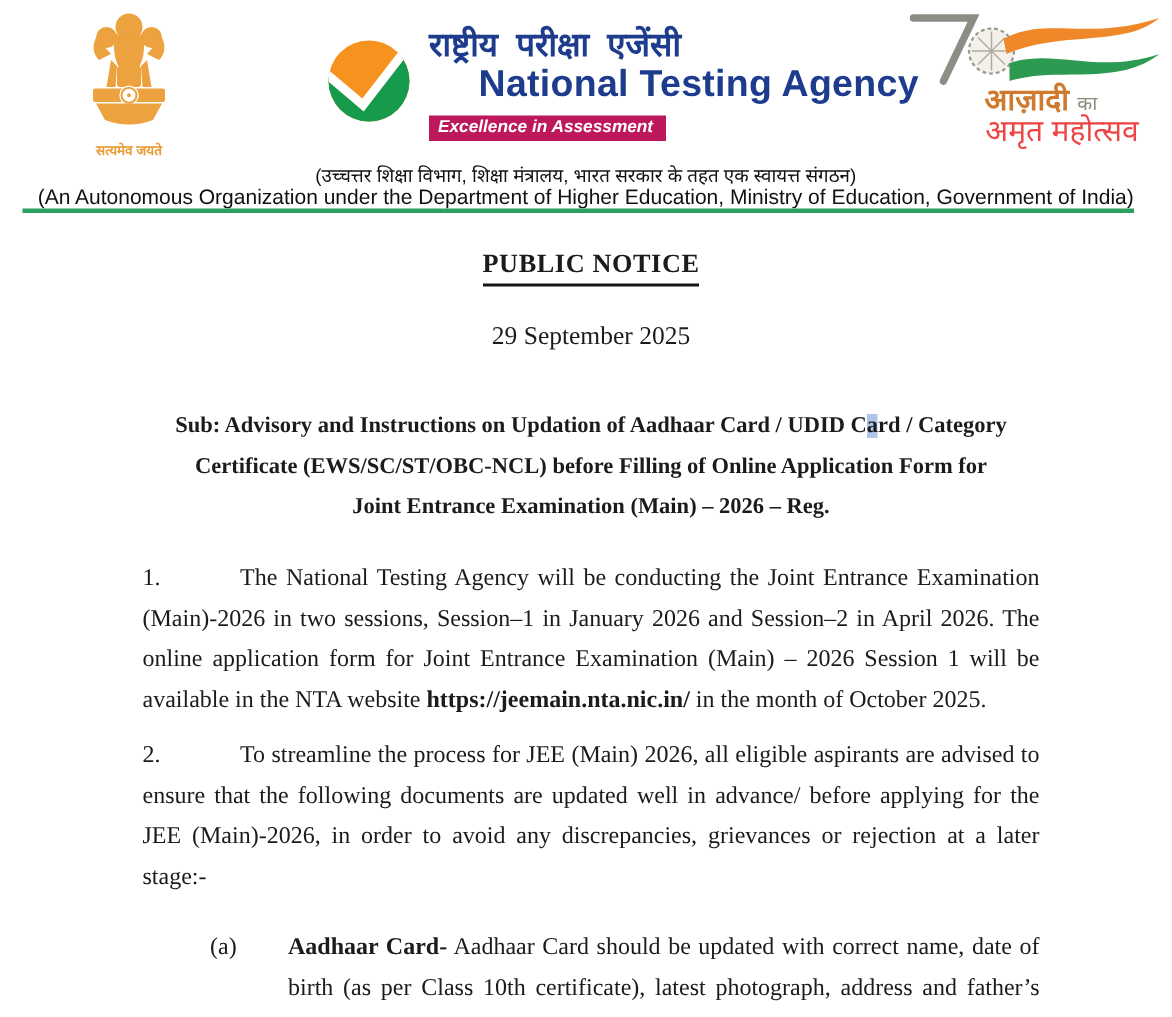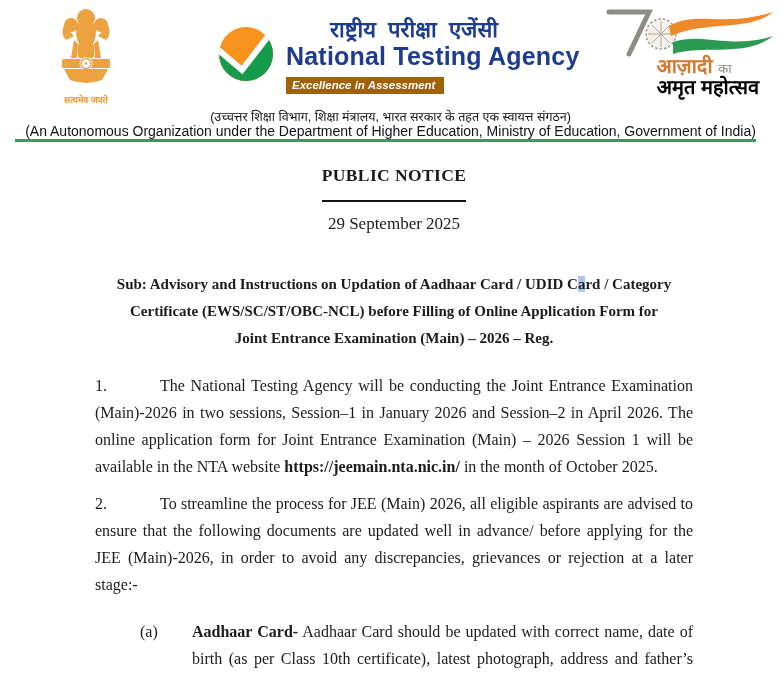--- a/index.html
+++ b/index.html
@@ -10,41 +10,41 @@
     margin:0 auto;
   }
   
   .emblem { position:absolute; left:52px; top:6px; width:68px; text-align:center; }
   .emblem svg { display:block; margin:0 auto; }
   .emblem-caption { font-family:"Liberation Sans",sans-serif; font-size:9px; color:#e89a33; font-weight:bold; margin-top:1px; }
 
   .nta-logo { position:absolute; left:218px; top:18px; display:flex; gap:12px; align-items:flex-start; }
   .nta-mark { margin-top:8px; }
   .nta-text { display:flex; flex-direction:column; }
-  .nta-hindi { font-family:"Liberation Sans",sans-serif; font-weight:bold; font-size:22px; color:#1e3c8e; line-height:1.1; word-spacing:6px;margin-left:44px; }
-  .nta-english { font-family:"Liberation Sans",sans-serif; font-weight:bold; font-size:25px; color:#1e3c8e; line-height:1.15; letter-spacing:.2px; }
-  .nta-banner { margin-top:6px; align-self:flex-start; background:#a16207; color:#ffffff;
+  .nta-hindi { font-family:"Liberation Sans",sans-serif; font-weight:bold; font-size:22px; color:#1e3c8e; line-height:1.1; word-spacing:6px; }
+  .nta-english { font-family:"Liberation Sans",sans-serif; font-weight:bold; font-size:25px; color:#1e3c8e; line-height:1.15; letter-spacing:.2px;margin-left:33px; }
+  .nta-banner { margin-top:6px; align-self:flex-start; background:#be185d; color:#ffffff;
     font-family:"Liberation Sans",sans-serif; font-style:italic; font-weight:bold; font-size:11.5px;
     padding:2px 9px 3px 6px; }
 
   .azadi { position:absolute; left:600px; top:6px; width:178px;text-align:center; }
   .azadi-text1 { font-family:"Liberation Sans",sans-serif; font-size:20px; font-weight:bold; color:#cf7a2e; line-height:1.05; margin-left:10px; margin-top:-6px; }
   .azadi-text1 .ka { font-size:13px; color:#8a8a7a; font-weight:normal; }
-  .azadi-text2 { font-family:"Liberation Sans",sans-serif; font-size:20px; font-weight:bold; color:#000000; line-height:1.05; margin-left:38px; }
+  .azadi-text2 { font-family:"Liberation Sans",sans-serif; font-size:20px; font-weight:normal; color:#ef4444; line-height:1.05; margin-left:38px; }
 
   .subtitle-hi { position:absolute; top:108px; left:0; width:100%; text-align:center;
     font-family:"Liberation Sans",sans-serif; font-size:12.5px; color:#111; }
   .subtitle-en { position:absolute; top:123px; left:0; width:100%; text-align:center;
     font-family:"Liberation Sans",sans-serif; font-size:14px; color:#111; }
   .green-rule { position:absolute; top:139px; left:15px; width:741px; height:3px; background:#2da061; }
 
   
   .doc { position:absolute; top:162px; left:95px; width:598px; font-size:16px; line-height:27px; }
   .doc-title { text-align:center; font-size:17.5px; font-weight:bold; letter-spacing:.4px; }
-  .doc-title span { border-bottom:2px solid #151515; padding-bottom:15px; }
+  .doc-title span { border-bottom:2px solid #151515; padding-bottom:4px; }
   .doc-date { text-align:center; font-size:17px; font-weight:normal; margin-top:21px; }
   .doc-subject { text-align:center; font-weight:bold; font-size:15px; margin-top:34px; line-height:27px; }
   .hl { background:#aec6e8; }
 
   .para { text-align:justify; margin-top:20px; }
   .para .pnum { display:inline-block; width:65px; }
   .para .bold { font-weight:bold; }
   .p2 { margin-top:10px; }
 
   .items { margin-top:20px; }

